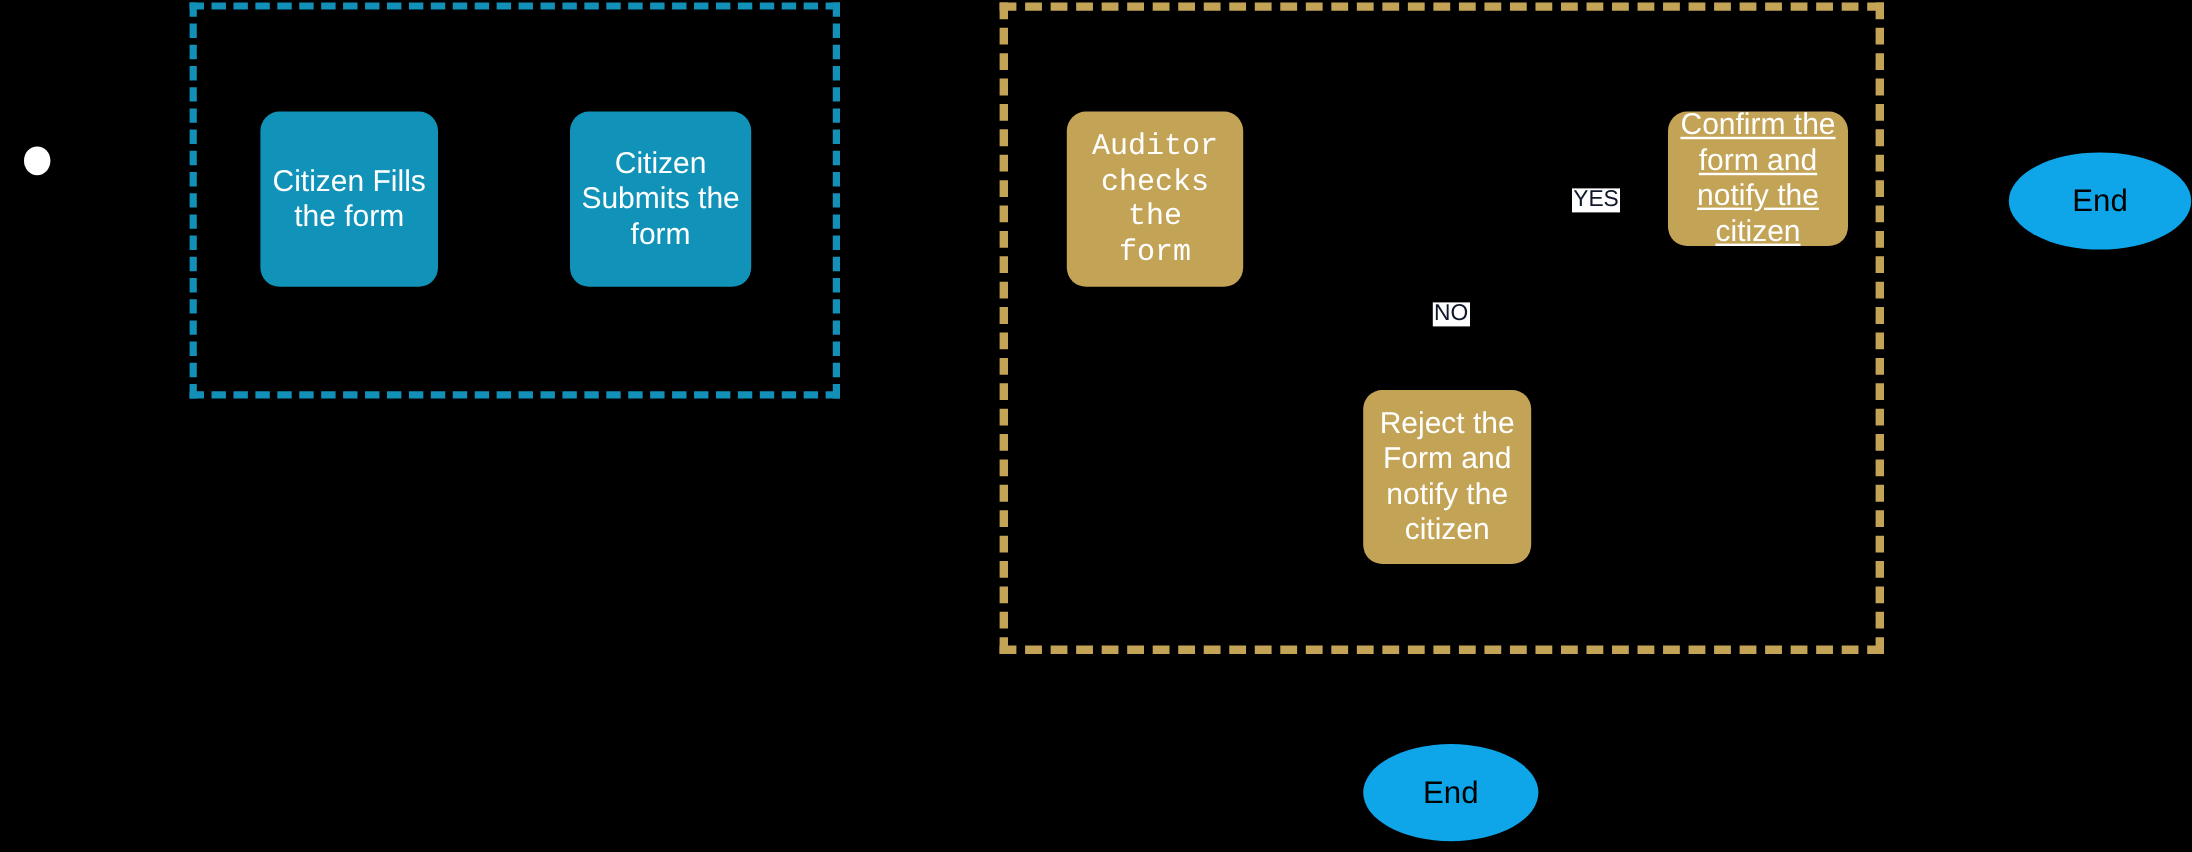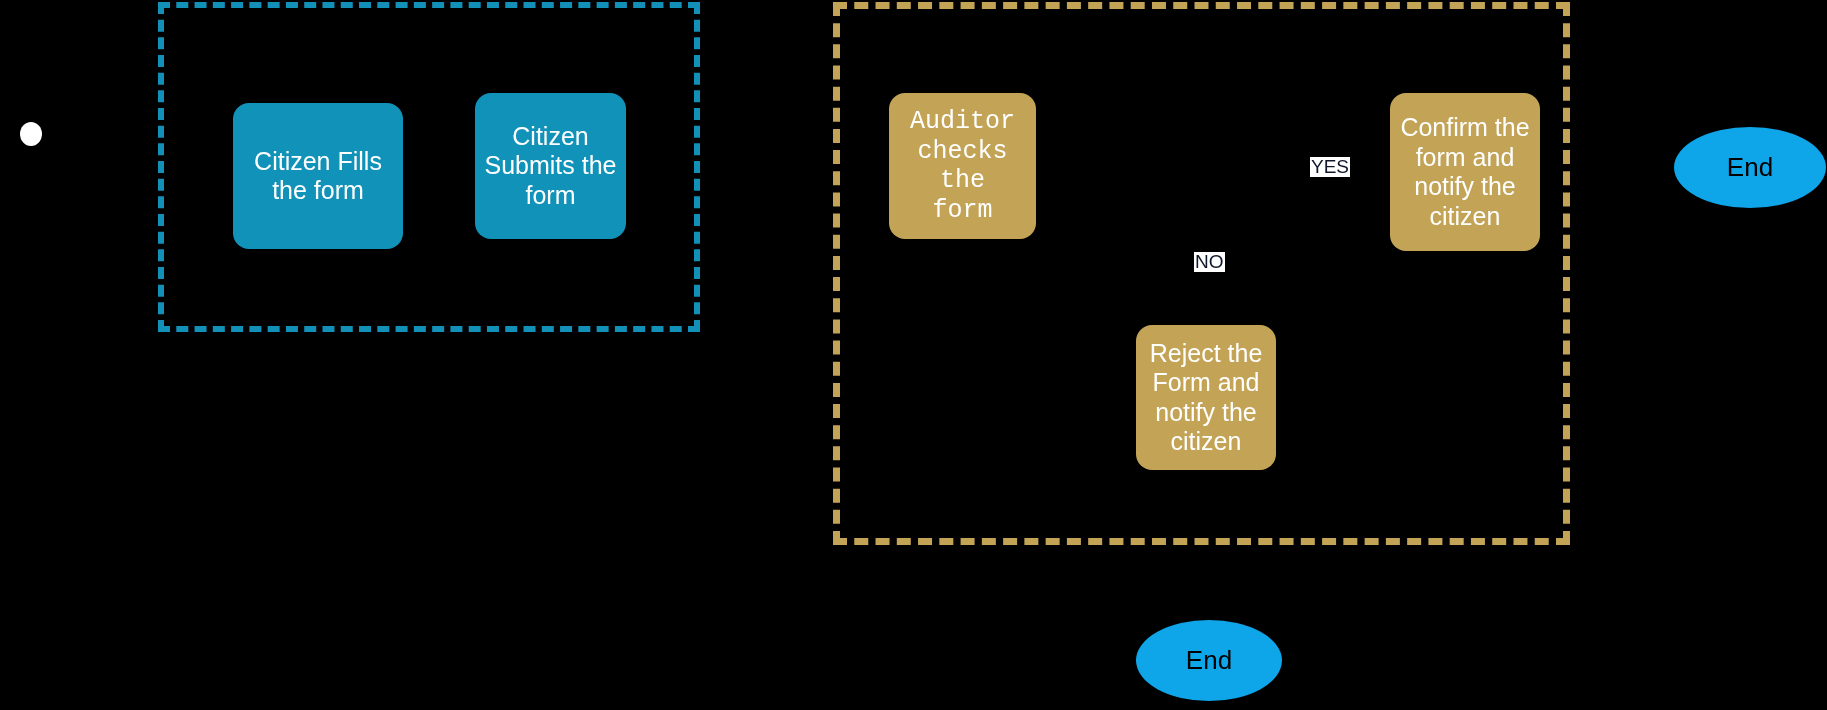--- a/index.html
+++ b/index.html
@@ -120,21 +120,21 @@
 </style>
 </head>
 <body>
 
 <div id="canvas">
 
   <div class="start-node" style="left:20px; top:122px; width:22px; height:24px;"></div>
 
   <div class="lane lane-citizen"></div>
 
-  <div class="node task task-citizen" style="left:233px; top:93px; width:170px; height:146px;margin-top:10px;">
+  <div class="node task task-citizen" style="left:217px; top:93px; width:148px; height:146px;">
     <span class="task-inner">Citizen Fills
 the form</span>
   </div>
 
   <div class="node task task-citizen" style="left:475px; top:93px; width:151px; height:146px;">
     <span class="task-inner">Citizen
 Submits the
 form</span>
   </div>
 
@@ -144,21 +144,21 @@
     <span class="task-inner">Auditor
 checks the
 form</span>
   </div>
 
 
   <div class="edge-label" style="left:1310px; top:157px;">YES</div>
 
   <div class="edge-label" style="left:1194px; top:252px;">NO</div>
 
-  <div class="node task task-auditor" style="left:1390px; top:93px; width:150px; height:158px;">
+  <div class="node task task-auditor" style="left:1390px; top:93px; width:150px; height:112px;text-decoration:underline;">
     <span class="task-inner">Confirm the
 form and
 notify the
 citizen</span>
   </div>
 
   <div class="node task task-auditor" style="left:1136px; top:325px; width:140px; height:145px;">
     <span class="task-inner">Reject the
 Form and
 notify the

